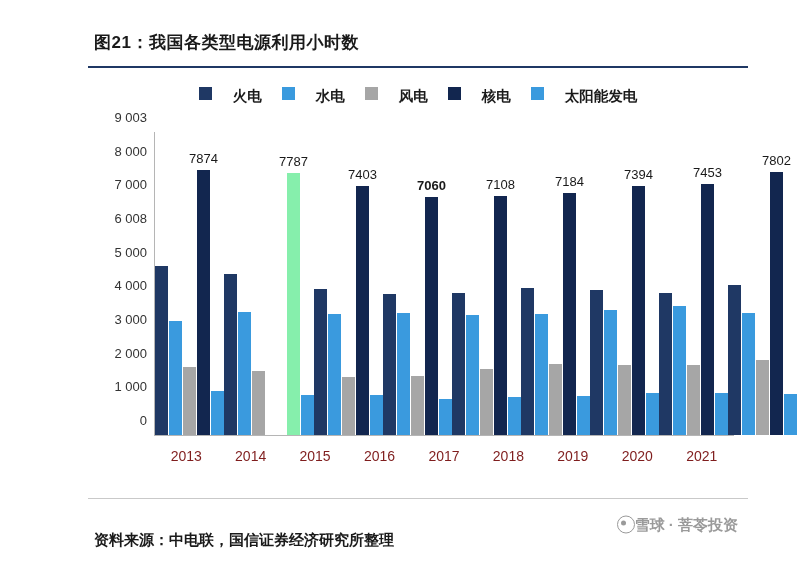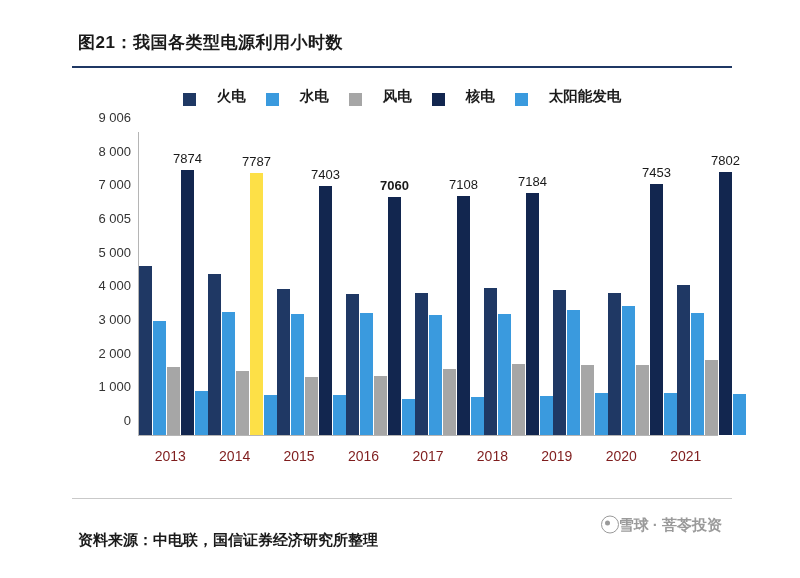--- a/index.html
+++ b/index.html
@@ -15,21 +15,21 @@
   }
   .page {
     position: relative;
     width: 800px;
     height: 578px;
     background: #ffffff;
     box-sizing: border-box;
   }
   .figure {
     position: absolute;
-    left: 72px;
+    left: 88px;
     top: 18px;
     width: 660px;
     height: 542px;
     background: #ffffff;
   }
   .title-row {
     position: relative;
     height: 50px;
     border-bottom: 2px solid #1f3864;
     display: flex;
@@ -47,21 +47,21 @@
     position: relative;
     height: 44px;
     display: flex;
     align-items: center;
     justify-content: center;
     gap: 20px;
     margin-top: 6px;
   }
   .legend-item {
     display: flex;
-    align-items: flex-end;
+    align-items: flex-start;
     gap: 21px;
     font-family: Liberation Serif, serif;
   }
   .legend-swatch {
     width: 13px;
     height: 13px;
     display: inline-block;
   }
   .legend-label {
     font-size: 14.5px;
@@ -226,21 +226,21 @@
               <div class="bar" style="background: rgb(166, 166, 166); height: 22.4889%;"></div>
               <div class="bar" style="background: rgb(18, 38, 79); height: 87.4889%;">
                 <span class="bar-label">7874</span>
               </div>
               <div class="bar" style="background: rgb(58, 154, 222); height: 14.5889%;"></div>
             </div>
             <div class="group">
               <div class="bar" style="background: rgb(31, 56, 100); height: 53.0556%;"></div>
               <div class="bar" style="background: rgb(58, 154, 222); height: 40.7111%;"></div>
               <div class="bar" style="background: rgb(166, 166, 166); height: 21.1667%;"></div>
-              <div class="bar" style="background: #fde047; height: 86.5222%;">
+              <div class="bar" style="background: #86efac; height: 86.5222%; margin-left: 21px;">
                 <span class="bar-label">7787</span>
               </div>
               <div class="bar" style="background: rgb(58, 154, 222); height: 13.3556%;"></div>
             </div>
             <div class="group">
               <div class="bar" style="background: rgb(31, 56, 100); height: 48.3444%;"></div>
               <div class="bar" style="background: rgb(58, 154, 222); height: 39.9444%;"></div>
               <div class="bar" style="background: rgb(166, 166, 166); height: 19.2%;"></div>
               <div class="bar" style="background: rgb(18, 38, 79); height: 82.2556%;">
                 <span class="bar-label">7403</span>
@@ -271,20 +271,23 @@
               <div class="bar" style="background: rgb(166, 166, 166); height: 23.2778%;"></div>
               <div class="bar" style="background: rgb(18, 38, 79); height: 79.8222%;">
                 <span class="bar-label">7184</span>
               </div>
               <div class="bar" style="background: rgb(58, 154, 222); height: 12.8333%;"></div>
             </div>
             <div class="group">
               <div class="bar" style="background: rgb(31, 56, 100); height: 47.7%;"></div>
               <div class="bar" style="background: rgb(58, 154, 222); height: 41.3111%;"></div>
               <div class="bar" style="background: rgb(166, 166, 166); height: 23.1333%;"></div>
+              <div class="bar" style="background: rgb(18, 38, 79); height: 82.1556%;">
+                <span class="bar-label">7394</span>
+              </div>
               <div class="bar" style="background: rgb(58, 154, 222); height: 13.7222%;"></div>
             </div>
             <div class="group">
               <div class="bar" style="background: rgb(31, 56, 100); height: 46.8444%;"></div>
               <div class="bar" style="background: rgb(58, 154, 222); height: 42.5222%;"></div>
               <div class="bar" style="background: rgb(166, 166, 166); height: 23.0333%;"></div>
               <div class="bar" style="background: rgb(18, 38, 79); height: 82.8111%;">
                 <span class="bar-label">7453</span>
               </div>
               <div class="bar" style="background: rgb(58, 154, 222); height: 13.8%;"></div>
@@ -298,24 +301,24 @@
               </div>
               <div class="bar" style="background: rgb(58, 154, 222); height: 13.6889%;"></div>
             </div>
           </div>
       <div class="ytick" style="bottom: 0%;">0</div>
           <div class="ytick" style="bottom: 11.1111%;">1 000</div>
           <div class="ytick" style="bottom: 22.2222%;">2 000</div>
           <div class="ytick" style="bottom: 33.3333%; margin-left: 34px;">3 000</div>
           <div class="ytick" style="bottom: 44.4444%;">4 000</div>
           <div class="ytick" style="bottom: 55.5556%;">5 000</div>
-          <div class="ytick" style="bottom: 66.6667%;">6 005</div>
+          <div class="ytick" style="bottom: 66.6667%;">6 008</div>
           <div class="ytick" style="bottom: 77.7778%;">7 000</div>
           <div class="ytick" style="bottom: 88.8889%;">8 000</div>
-          <div class="ytick" style="bottom: 100%;">9 006</div>
+          <div class="ytick" style="bottom: 100%;">9 003</div>
         </div>
       <div class="xlabels" id="xlabels">
           <div class="xlabel">2013</div>
           <div class="xlabel">2014</div>
           <div class="xlabel">2015</div>
           <div class="xlabel">2016</div>
           <div class="xlabel">2017</div>
           <div class="xlabel">2018</div>
           <div class="xlabel">2019</div>
           <div class="xlabel">2020</div>

